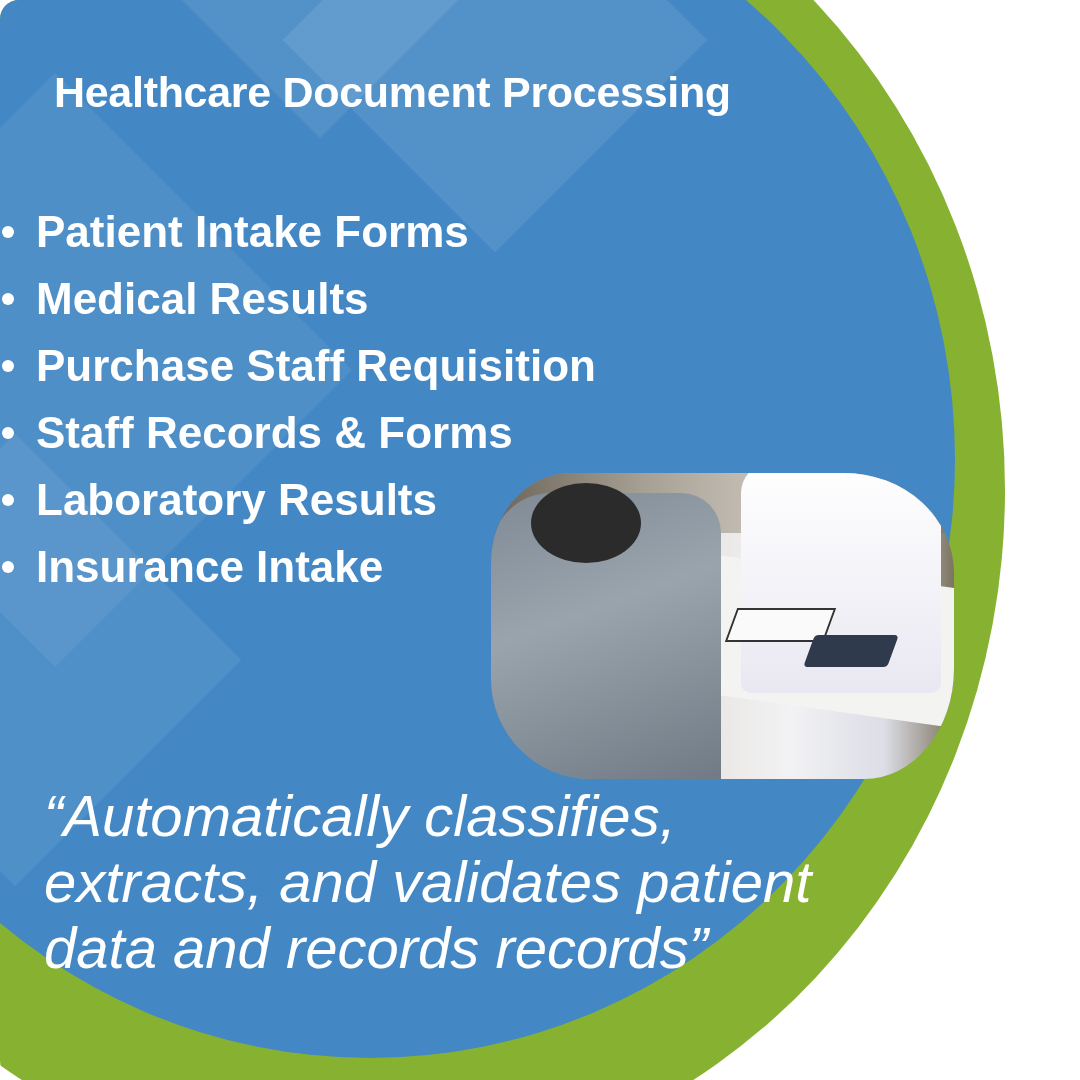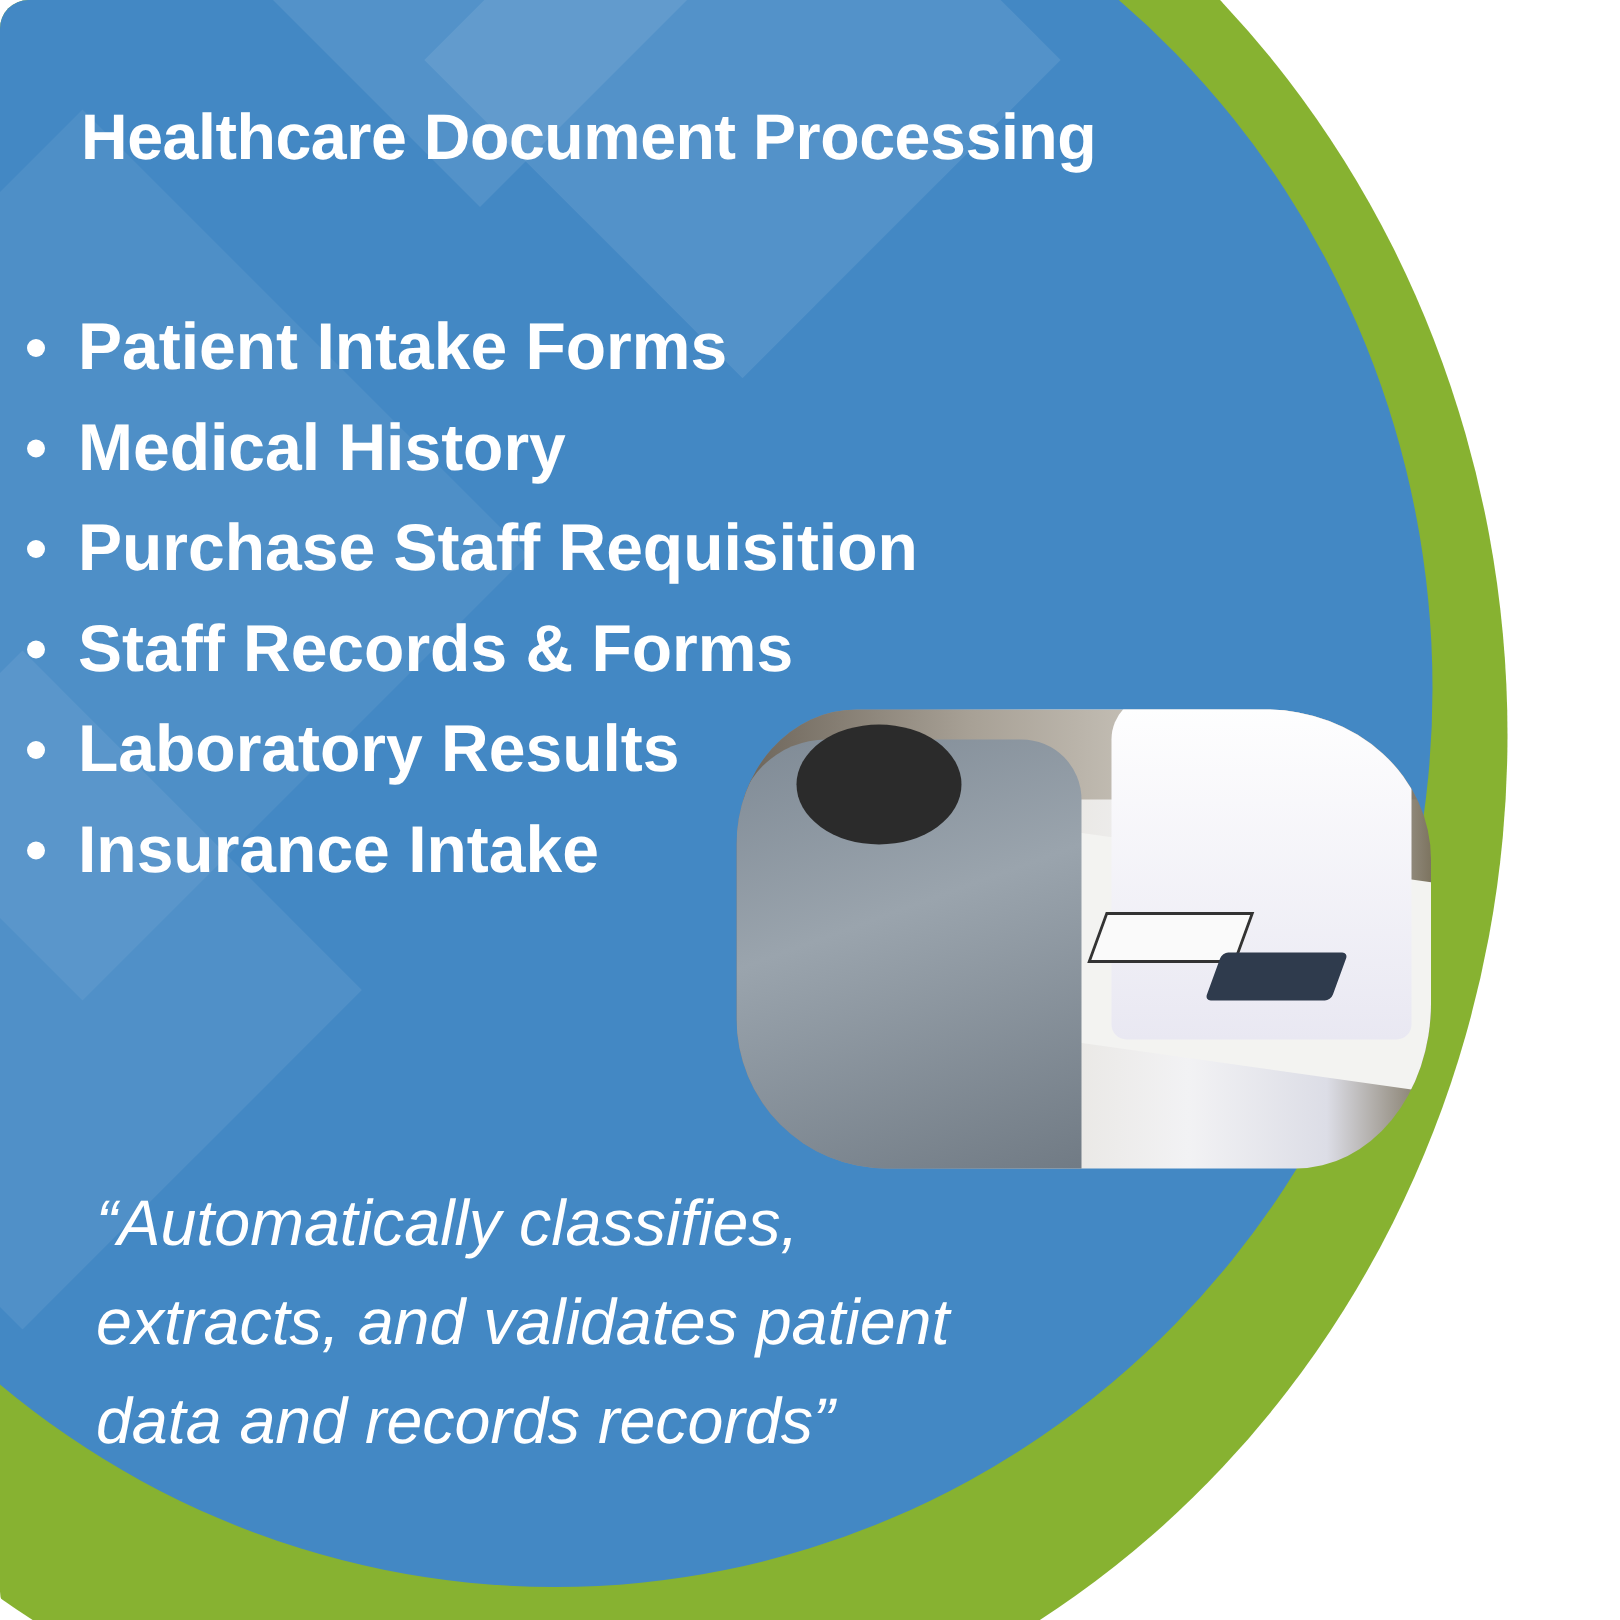--- a/index.html
+++ b/index.html
@@ -33,21 +33,21 @@
     .d2 { left: 560px; top: 30px; width: 300px; height: 300px; }
     .d3 { left: 60px; top: 300px; width: 420px; height: 420px; background: rgba(255,255,255,0.06); }
     .d4 { left: 70px; top: 640px; width: 320px; height: 320px; background: rgba(255,255,255,0.07); }
 
     .title {
       position: absolute; left: 54px; top: 68px;
       color: #ffffff; font-weight: bold; font-size: 43px;
       letter-spacing: -0.3px; white-space: nowrap;
     }
     .list {
-      position: absolute; left: 16px; top: 198px;
+      position: absolute; left: 0; top: 198px;
       margin: 0; padding: 0; list-style: none;
     }
     .list-item {
       display: flex; align-items: center;
       height: 67px;
       color: #ffffff; font-weight: bold; font-size: 44px;
       white-space: nowrap;
     }
     .bullet {
       width: 12px; height: 12px; border-radius: 50%;
@@ -64,23 +64,22 @@
     .photo .wall { position: absolute; left: 0; top: 0; right: 0; height: 60px; background: linear-gradient(90deg,#6b6358,#a7a095,#cfcac1,#7b7466); }
     .photo .table { position: absolute; left: 120px; top: 95px; width: 400px; height: 140px; background: #f3f3f1; transform: skewY(8deg); }
     .photo .man { position: absolute; left: 0; top: 20px; width: 230px; height: 300px; background: linear-gradient(160deg,#7f8a95,#9aa4ad 40%,#6e7882); border-radius: 60px 40px 0 0; }
     .photo .head { position: absolute; left: 40px; top: -10px; width: 110px; height: 80px; background: #2b2b2b; border-radius: 50%; }
     .photo .doctor { position: absolute; left: 250px; top: -10px; width: 200px; height: 230px; background: linear-gradient(180deg,#ffffff,#e9e8f2); border-radius: 30px 30px 10px 10px; }
     .photo .tablet { position: absolute; left: 318px; top: 162px; width: 84px; height: 32px; background: #2f3b4d; border-radius: 4px; transform: skewX(-20deg); }
     .photo .clipboard { position: absolute; left: 240px; top: 135px; width: 95px; height: 30px; background: #fafafa; border: 2px solid #333; transform: skewX(-20deg); }
 
     .quote {
       position: absolute; left: 44px; top: 783px;
-      color: #ffffff; font-style: italic; font-size: 43px; line-height: 66px;
+      color: #ffffff; font-style: italic; font-size: 58px; line-height: 66px;
       white-space: nowrap;
-      margin-left: 20px;
     }
     .quote div { height: 66px; }
   </style>
 </head>
 <body>
 
 <div class="canvas">
   <div class="green-circle"></div>
   <div class="blue-circle">
     <div class="diamond d1"></div>
@@ -91,21 +90,21 @@
 
   <div class="title">Healthcare Document Processing</div>
 
   <ul class="list">
     <li class="list-item">
       <span class="bullet"></span>
       <span>Patient Intake Forms</span>
     </li>
     <li class="list-item">
       <span class="bullet"></span>
-      <span>Medical History</span>
+      <span>Medical Results</span>
     </li>
     <li class="list-item">
       <span class="bullet"></span>
       <span>Purchase Staff Requisition</span>
     </li>
     <li class="list-item">
       <span class="bullet"></span>
       <span>Staff Records &amp; Forms</span>
     </li>
     <li class="list-item">

